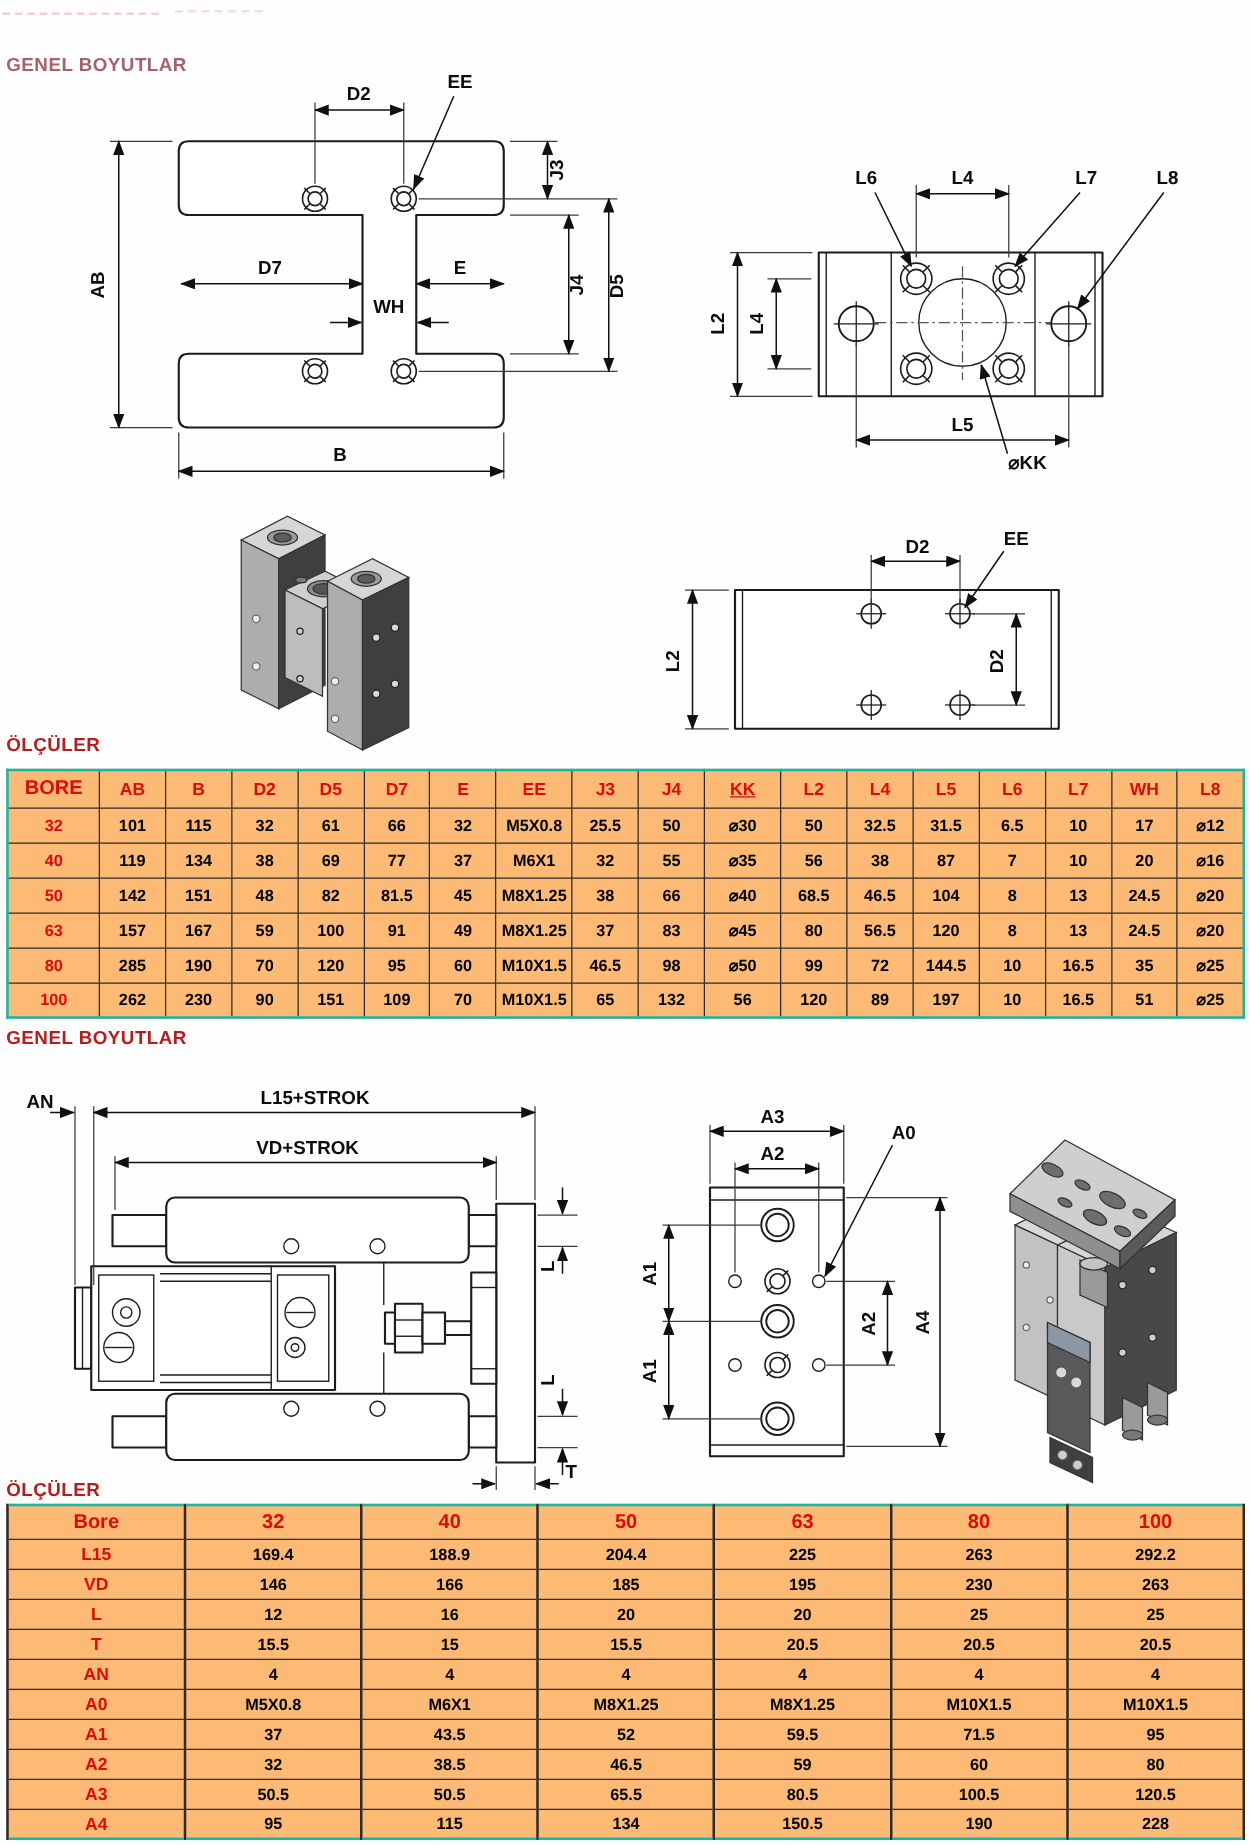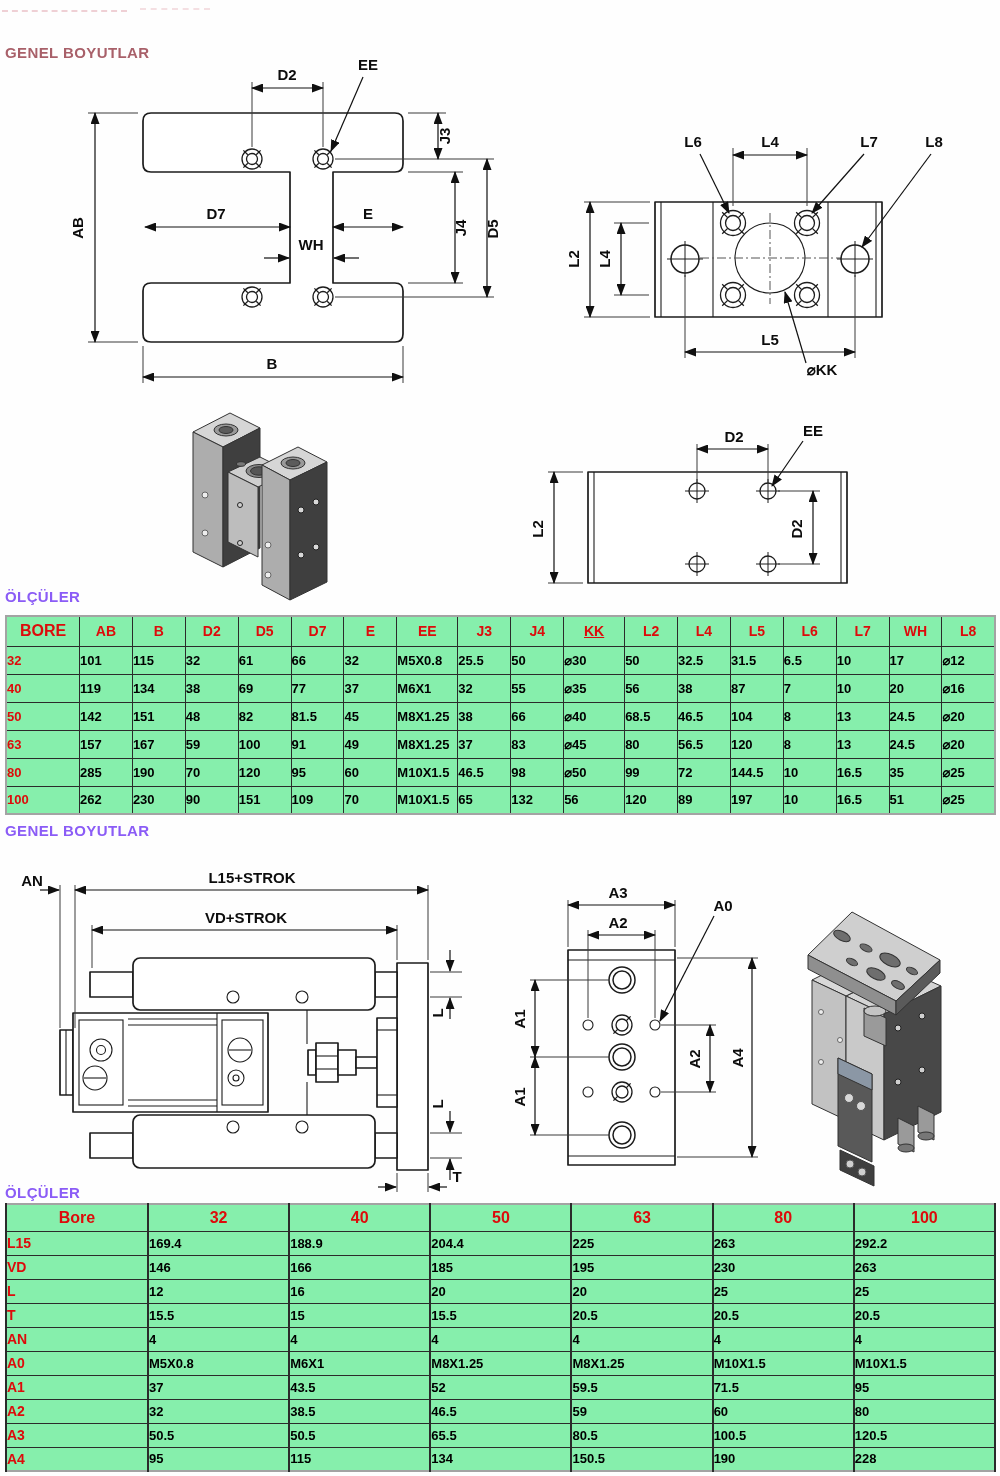--- a/index.html
+++ b/index.html
@@ -1,30 +1,30 @@
 <!DOCTYPE html>
 <html><head>
 <meta charset="utf-8">
 <style>
   html,body{margin:0;padding:0;background:#fff;}
   #page{position:relative;width:1000px;height:1476px;background:#fefefe;overflow:hidden;
         font-family:"Liberation Sans",sans-serif;}
   .heading{position:absolute;font:700 15px "Liberation Sans",sans-serif;letter-spacing:.4px;text-align:right;}
   .heading.muted{color:#9a4550;opacity:.85;}
-  .heading.red{color:#8b5cf6;}
+  .heading.red{color:#b91c1c;}
   .artifact{position:absolute;border-top:2px dashed #cf6a78;opacity:.3;}
   svg#drawings{position:absolute;left:0;top:0;}
   .ol{stroke:#1c1c1c;stroke-width:1.7;fill:#fff;stroke-linejoin:round;}
   .thin{stroke:#1c1c1c;stroke-width:1.1;fill:none;}
   .dl{stroke:#101010;stroke-width:1.2;fill:none;}
   .xl{stroke:#3a3a3a;stroke-width:1;fill:none;}
   .cl{stroke:#555;stroke-width:1;stroke-dasharray:9 3 2 3;fill:none;}
   .lb{font:700 15px "Liberation Sans",sans-serif;fill:#0c0c0c;}
-  table{position:absolute;border-collapse:collapse;table-layout:fixed;background:#86efac;
-        border:2px solid #a3a3a3;}
+  table{position:absolute;border-collapse:collapse;table-layout:fixed;background:#fdba74;
+        text-align:center;border:2px solid #14b8a6;}
   #table1{left:5px;top:615px;width:991px;font:700 13px "Liberation Sans",sans-serif;}
   #table1 th,#table1 td{border:1px solid #2b2b2b;padding:0;}
   #table1 thead tr{height:30px;} #table1 tbody tr{height:28px;}
   #table1 th{color:#dd0b0b;font-size:14px;}
   #table1 th:nth-child(1){width:72px;font-size:16px;}
   #table1 th:nth-child(8){width:60px;} #table1 th:nth-child(11){width:60px;text-decoration:underline;}
   #table1 td:first-child{color:#dd0b0b;}
   #table2{left:5px;top:1203px;width:991px;font:700 13px "Liberation Sans",sans-serif;}
   #table2 th,#table2 td{border:1px solid #2b2b2b;border-left-width:2px;border-right-width:2px;padding:0;}
   #table2 thead tr{height:27px;} #table2 tbody tr{height:24px;}

